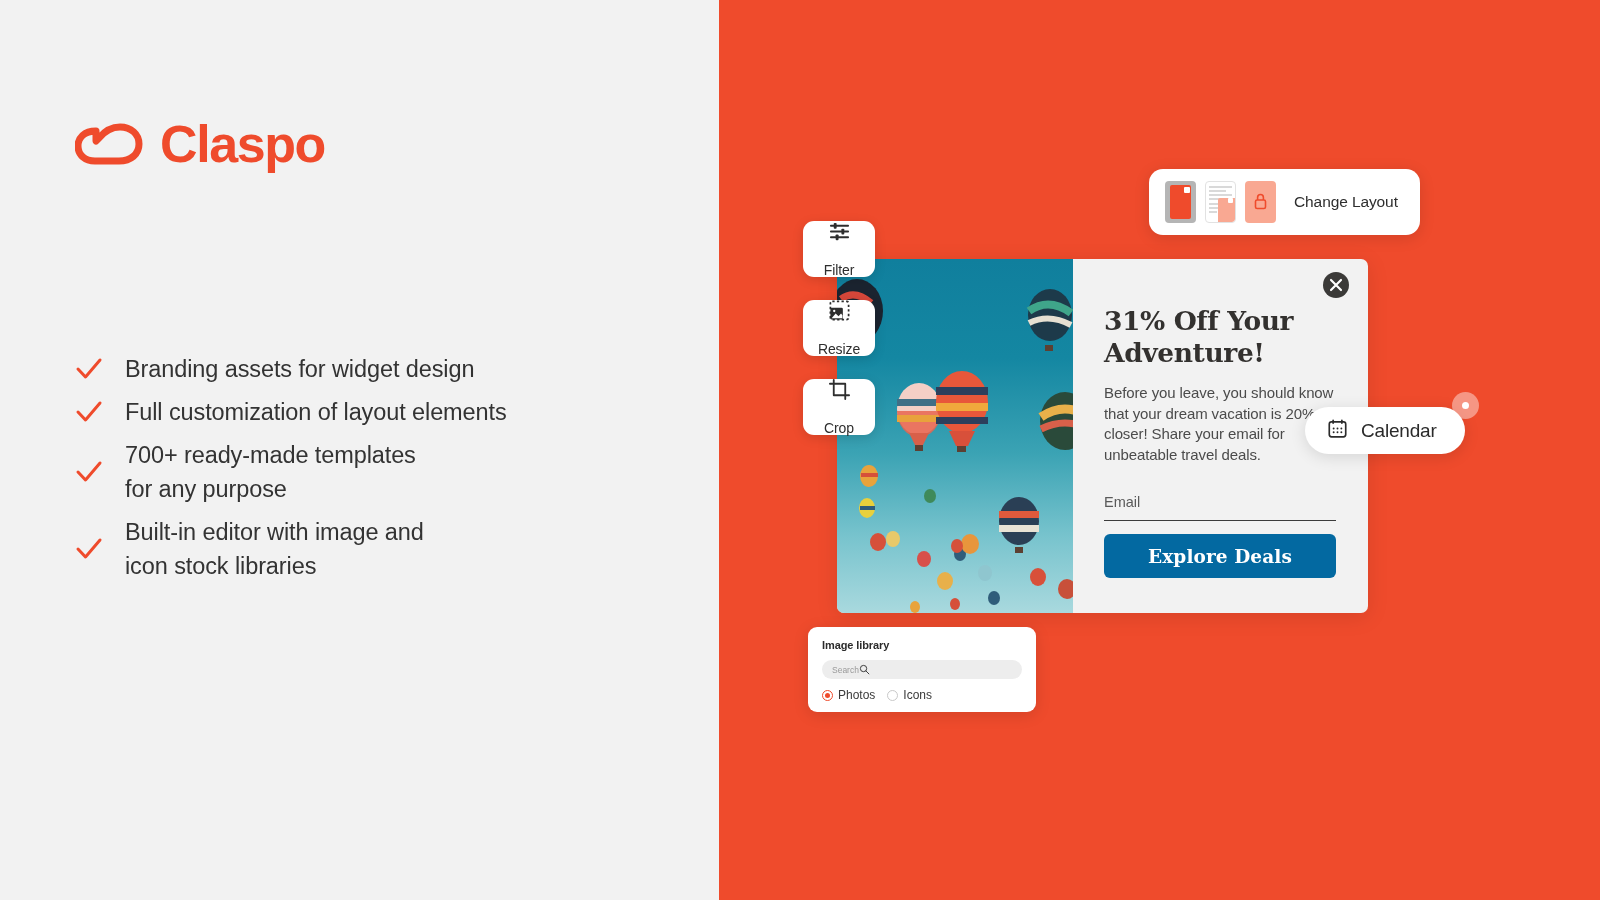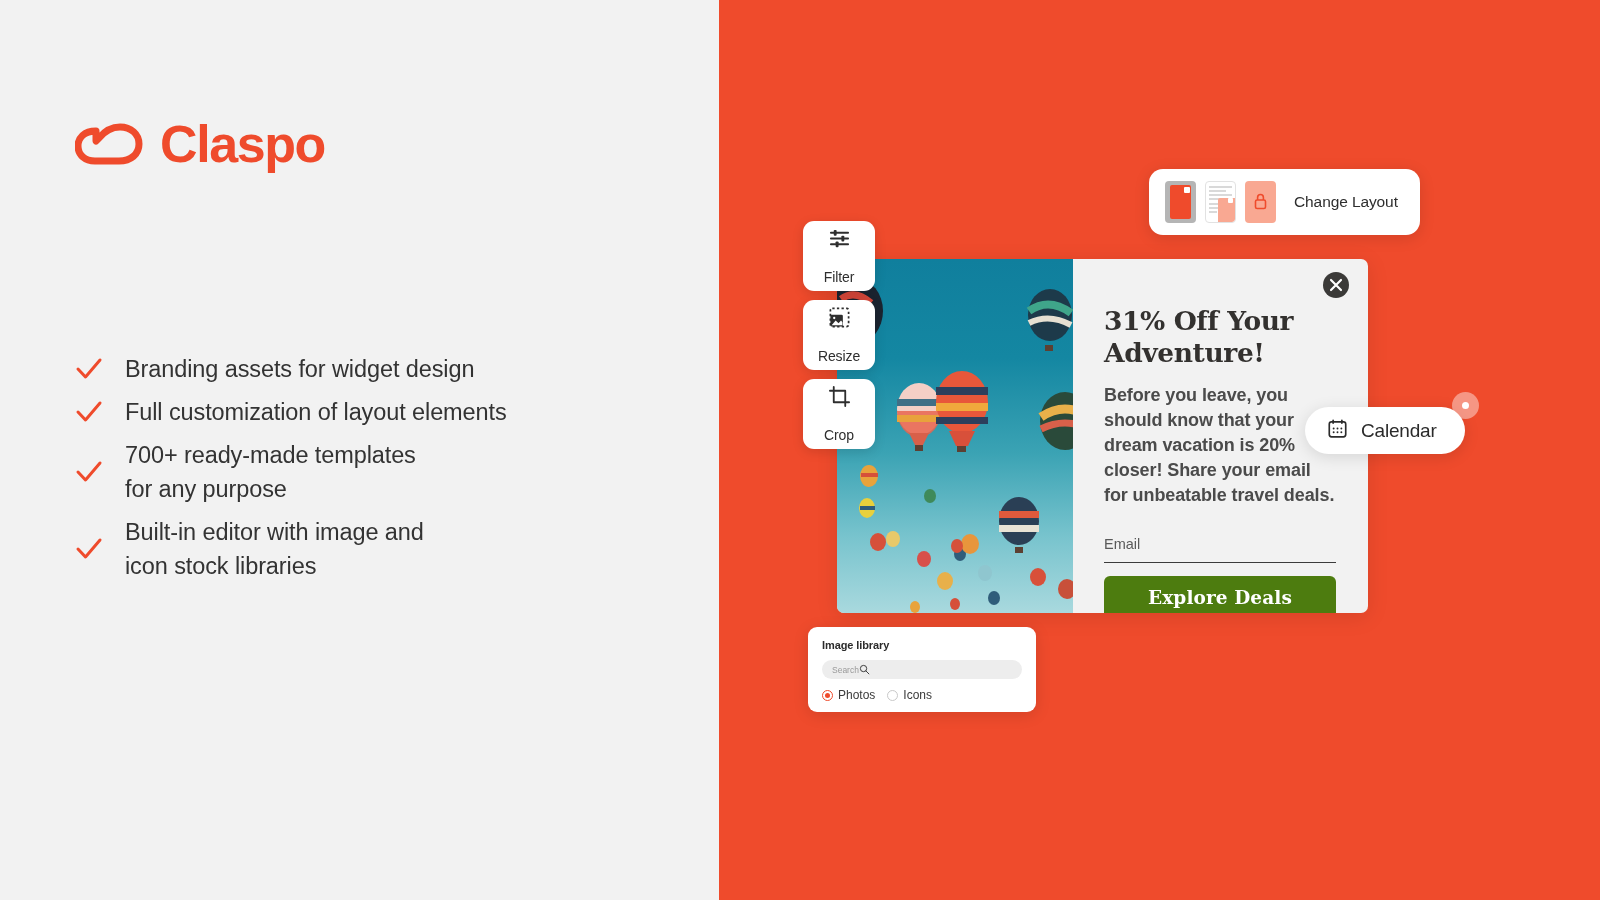--- a/index.html
+++ b/index.html
@@ -92,36 +92,35 @@
   #popup-title {
     font-family: "DejaVu Serif", serif;
     font-size: 26.5px;
     font-weight: 700;
     color: #33312f;
     line-height: 1.22;
     letter-spacing: -0.4px;
   }
   #popup-desc {
     margin-top: 13px;
-    font-size: 18px;
+    font-size: 15px;
     color: #4b4b4b;
     line-height: 1.39;
     letter-spacing: -0.1px;
-    font-weight: bold;
   }
   #email-field {
     margin-top: 27px;
     border-bottom: 1.4px solid #3b3b3b;
     padding-bottom: 9px;
   }
   #email-field .lbl { font-size: 14.5px; color: #5a5a5a; }
   #cta-button {
     margin-top: 13px;
     height: 44px;
-    background: #4d7c0f;
+    background: #0369a1;
     border-radius: 6px;
     color: #ffffff;
     font-family: "DejaVu Serif", serif;
     font-weight: 700;
     font-size: 18.5px;
     display: flex;
     align-items: center;
     justify-content: center;
     letter-spacing: 0.1px;
   }
@@ -131,21 +130,21 @@
     width: 26px; height: 26px;
     border-radius: 50%;
     background: #3b3a38;
     display: flex; align-items: center; justify-content: center;
   }
 
   
   .tool-btn {
     position: absolute;
     left: 84px;
-    width: 72px; height: 70px;
+    width: 72px; height: 56px;
     background: #ffffff;
     border-radius: 11px;
     display: flex;
     flex-direction: column;
     align-items: center;
     justify-content: center;
     gap: 15px;
     box-shadow: 0 3px 12px rgba(0,0,0,0.13);
   }
   .tool-btn .label { font-size: 14px; color: #2e2e2e; letter-spacing: -0.1px; }

